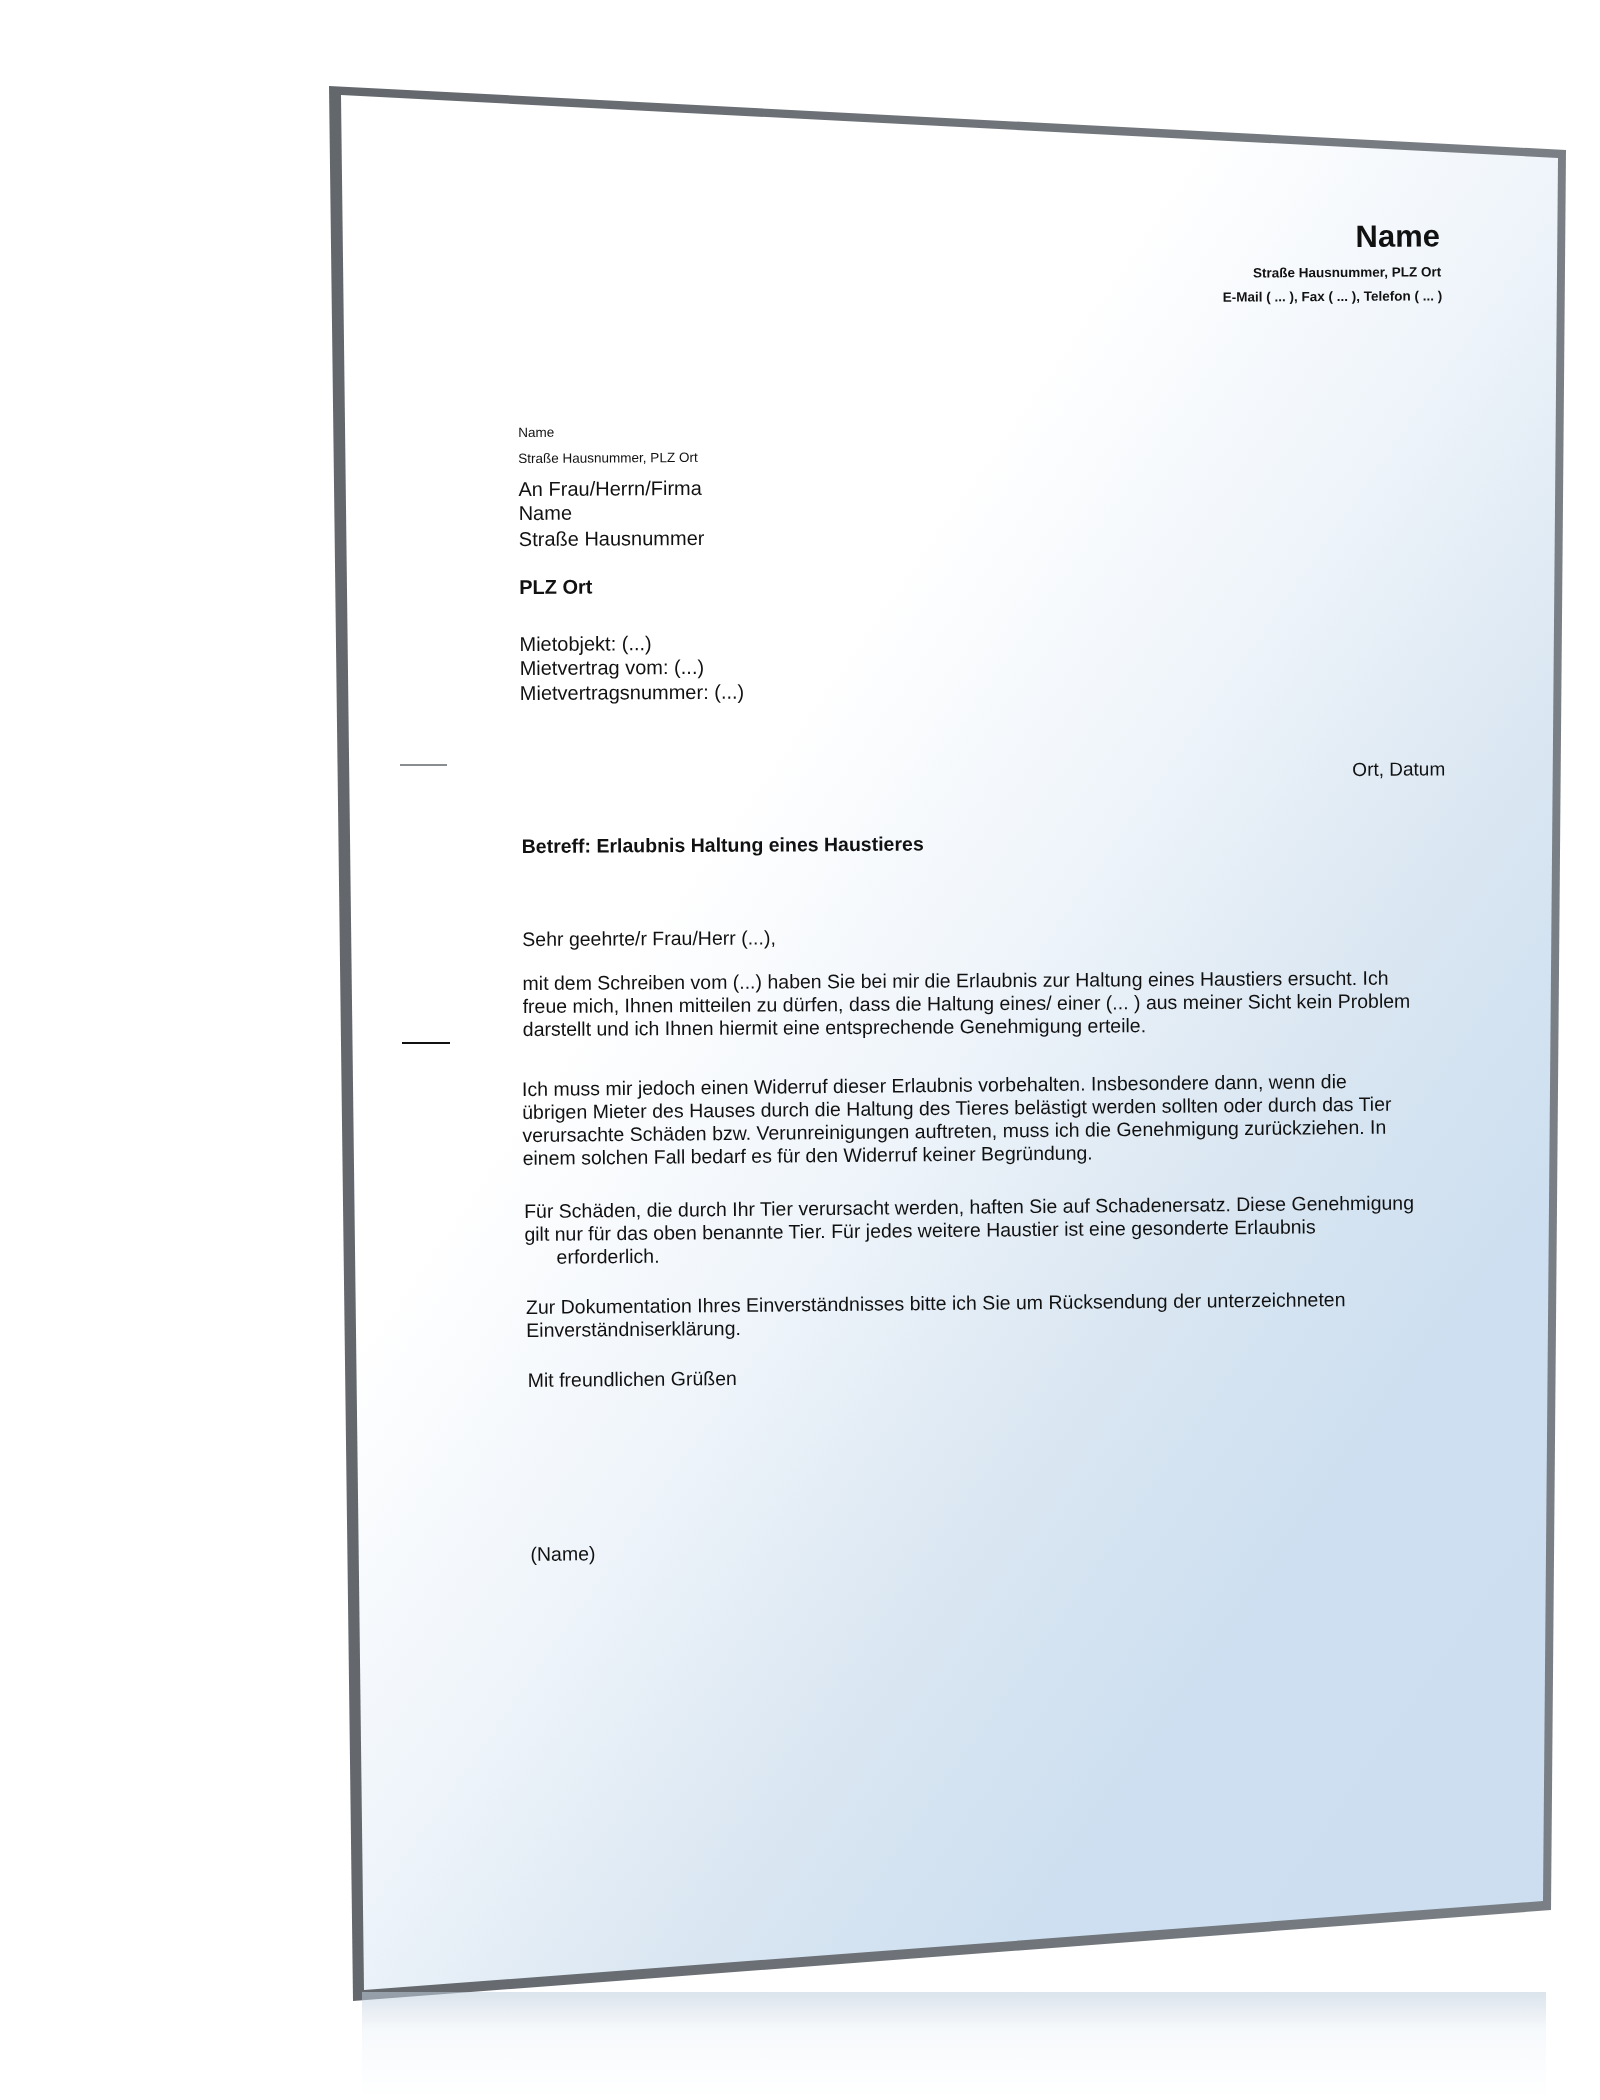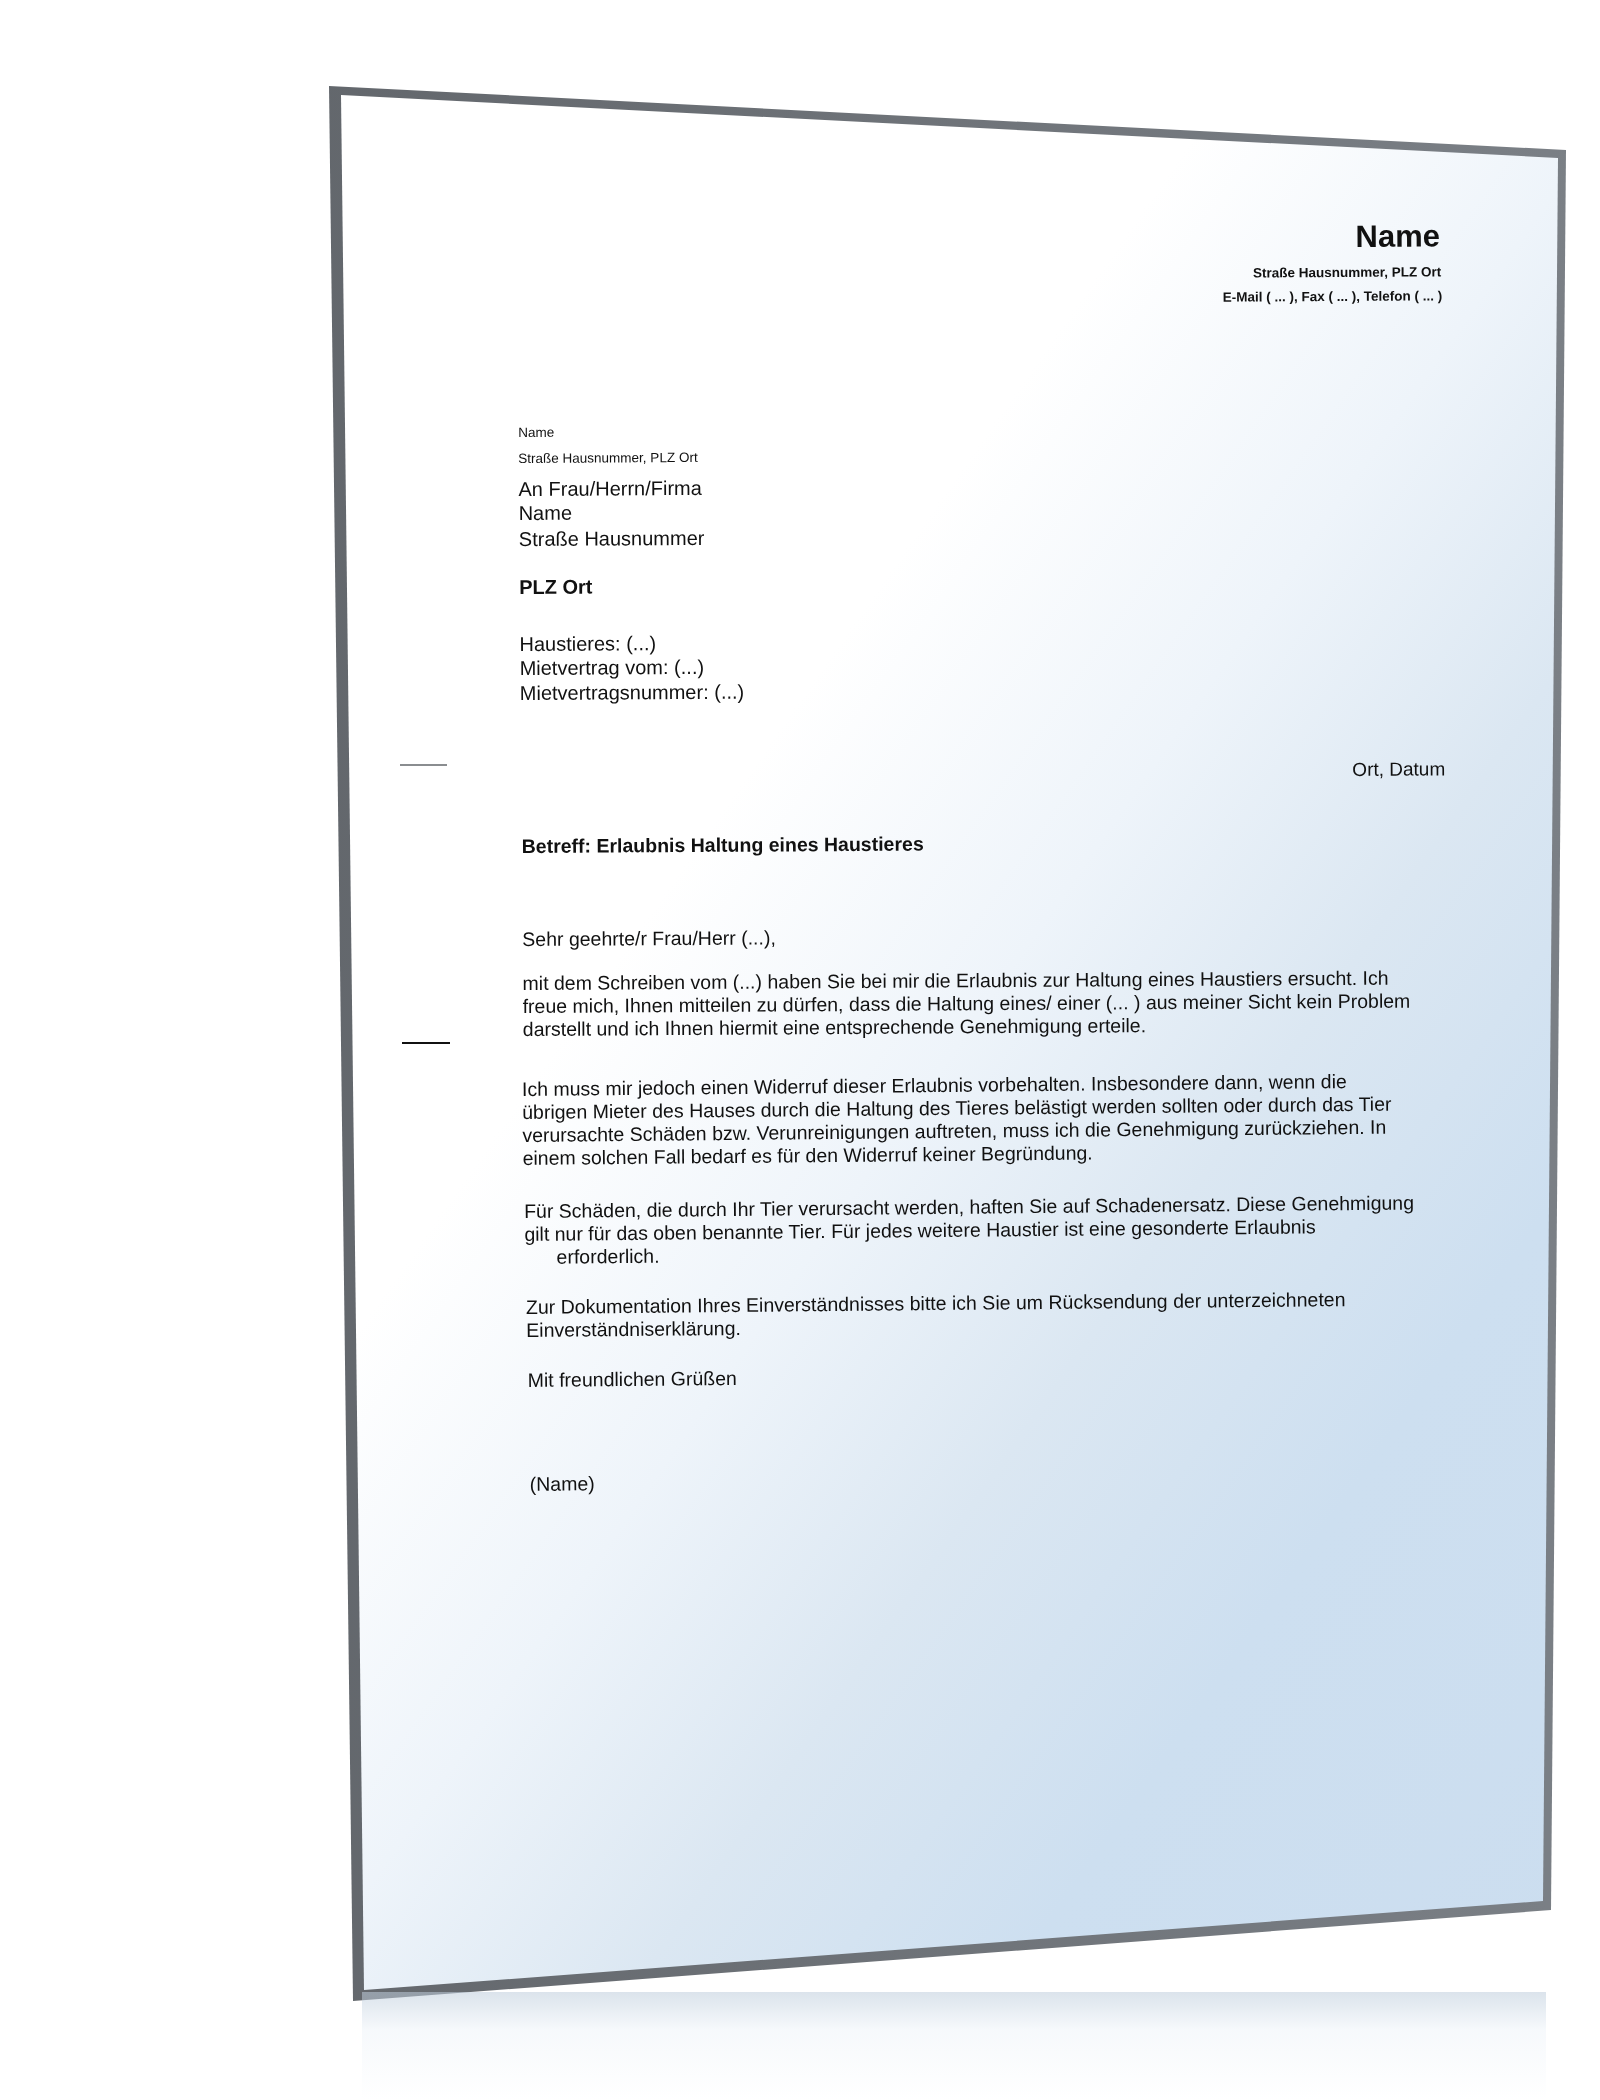--- a/index.html
+++ b/index.html
@@ -55,21 +55,21 @@
   <div class="abs hdr-contact">E-Mail ( ... ), Fax ( ... ), Telefon ( ... )</div>
 
   <div class="abs sender" style="top:425px;">Name</div>
   <div class="abs sender" style="top:451px;">Straße Hausnummer, PLZ Ort</div>
 
   <div class="abs rcpt" style="top:477px;">An Frau/Herrn/Firma</div>
   <div class="abs rcpt" style="top:501px;">Name</div>
   <div class="abs rcpt" style="top:527px;">Straße Hausnummer</div>
   <div class="abs rcpt" style="top:575px;font-weight:bold;">PLZ Ort</div>
 
-  <div class="abs rcpt" style="top:632px;">Haustieres: (...)</div>
+  <div class="abs rcpt" style="top:632px;">Mietobjekt: (...)</div>
   <div class="abs rcpt" style="top:656px;">Mietvertrag vom: (...)</div>
   <div class="abs rcpt" style="top:681px;">Mietvertragsnummer: (...)</div>
 
   <div class="abs" style="right:154px; top:764px; font-size:19px;">Ort, Datum</div>
 
   <div class="abs bold" style="left:522px; top:835px; font-size:19.5px;">Betreff: Erlaubnis Haltung eines Haustieres</div>
 
   <div class="abs body" style="top:928px;">Sehr geehrte/r Frau/Herr (...),</div>
 
   <div class="abs body" style="top:972px;">mit dem Schreiben vom (...) haben Sie bei mir die Erlaubnis zur Haltung eines Haustiers ersucht. Ich</div>
@@ -86,17 +86,17 @@
 
   <div class="abs body" style="top:1200px; left:524px;">Für Schäden, die durch Ihr Tier verursacht werden, haften Sie auf Schadenersatz. Diese Genehmigung</div>
   <div class="abs body" style="top:1223px; left:524px;">gilt nur für das oben benannte Tier. Für jedes weitere Haustier ist eine gesonderte Erlaubnis</div>
   <div class="abs body" style="top:1246px; left:556px;">erforderlich.</div>
 
   <div class="abs body" style="top:1296px; left:525px;">Zur Dokumentation Ihres Einverständnisses bitte ich Sie um Rücksendung der unterzeichneten</div>
   <div class="abs body" style="top:1319px; left:525px;">Einverständniserklärung.</div>
 
   <div class="abs body" style="top:1369px; left:526px;">Mit freundlichen Grüßen</div>
 
-  <div class="abs body" style="top:1473px; left:527px;">(Name)</div>
+  <div class="abs body" style="top:1543px; left:527px;">(Name)</div>
 </div>
 
 <div class="fold" style="left:400px; top:764px; width:47px; background:#8a8d90;"></div>
 <div class="fold" style="left:402px; top:1042px; width:48px; background:#111111;"></div>
 
 </body></html>

